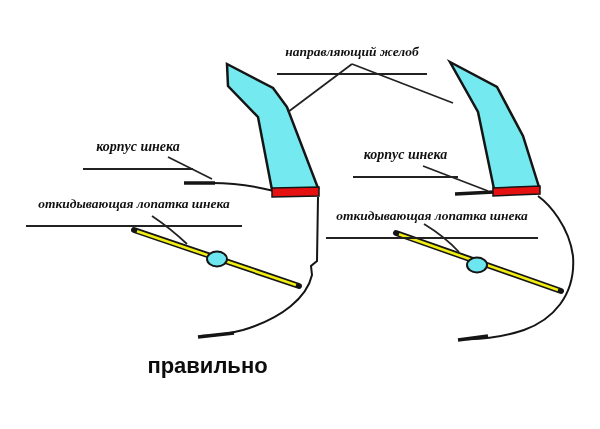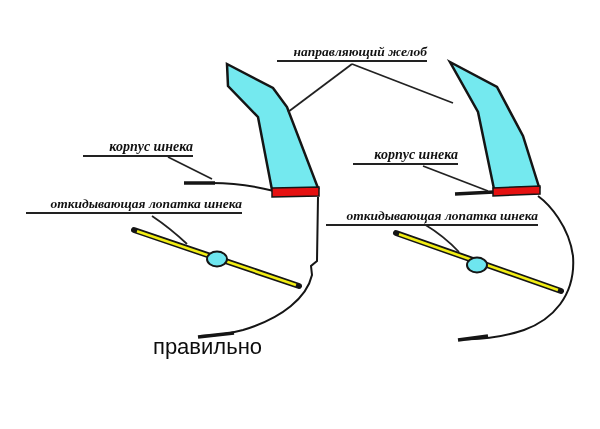--- a/index.html
+++ b/index.html
@@ -12,39 +12,39 @@
   }
   #diagram-svg{position:absolute;left:0;top:0;}
   .callout{
     position:absolute;
     font-family:"Liberation Serif", serif;
     font-style:italic;
     font-weight:bold;
     font-size:14px;
     line-height:15px;
     color:#111;
-    text-align:right;
+    text-align:center;
     border-bottom:2px solid #222;
-    padding-bottom:1px;
+    padding-bottom:14px;
     white-space:nowrap;
   }
   .caption{
     position:absolute;
     font-family:"Liberation Sans", sans-serif;
     font-size:22px;
     color:#0d0d0d;
     text-align:center;
     white-space:nowrap;
   }
   #title-label{left:277px;top:44px;width:150px;font-size:13.5px;}
   #left-housing-label{left:83px;top:139px;width:110px;}
   #right-housing-label{left:353px;top:147px;width:105px;}
   #left-blade-label{left:26px;top:196px;width:216px;font-size:13.5px;}
   #right-blade-label{left:326px;top:208px;width:212px;font-size:13.5px;}
-  #caption-left{left:140px;top:334px;width:135px;}
+  #caption-left{left:140px;top:353px;width:135px;font-weight:bold;}
   #caption-right{left:400px;top:353px;width:165px;}
 </style>
 </head>
 <body>
 
 <div id="stage">
 
   <svg id="diagram-svg" width="600" height="429" viewBox="0 0 600 429">
 
     <path d="M184,183 L215,183" stroke="#151515" stroke-width="3.5" fill="none"></path>

